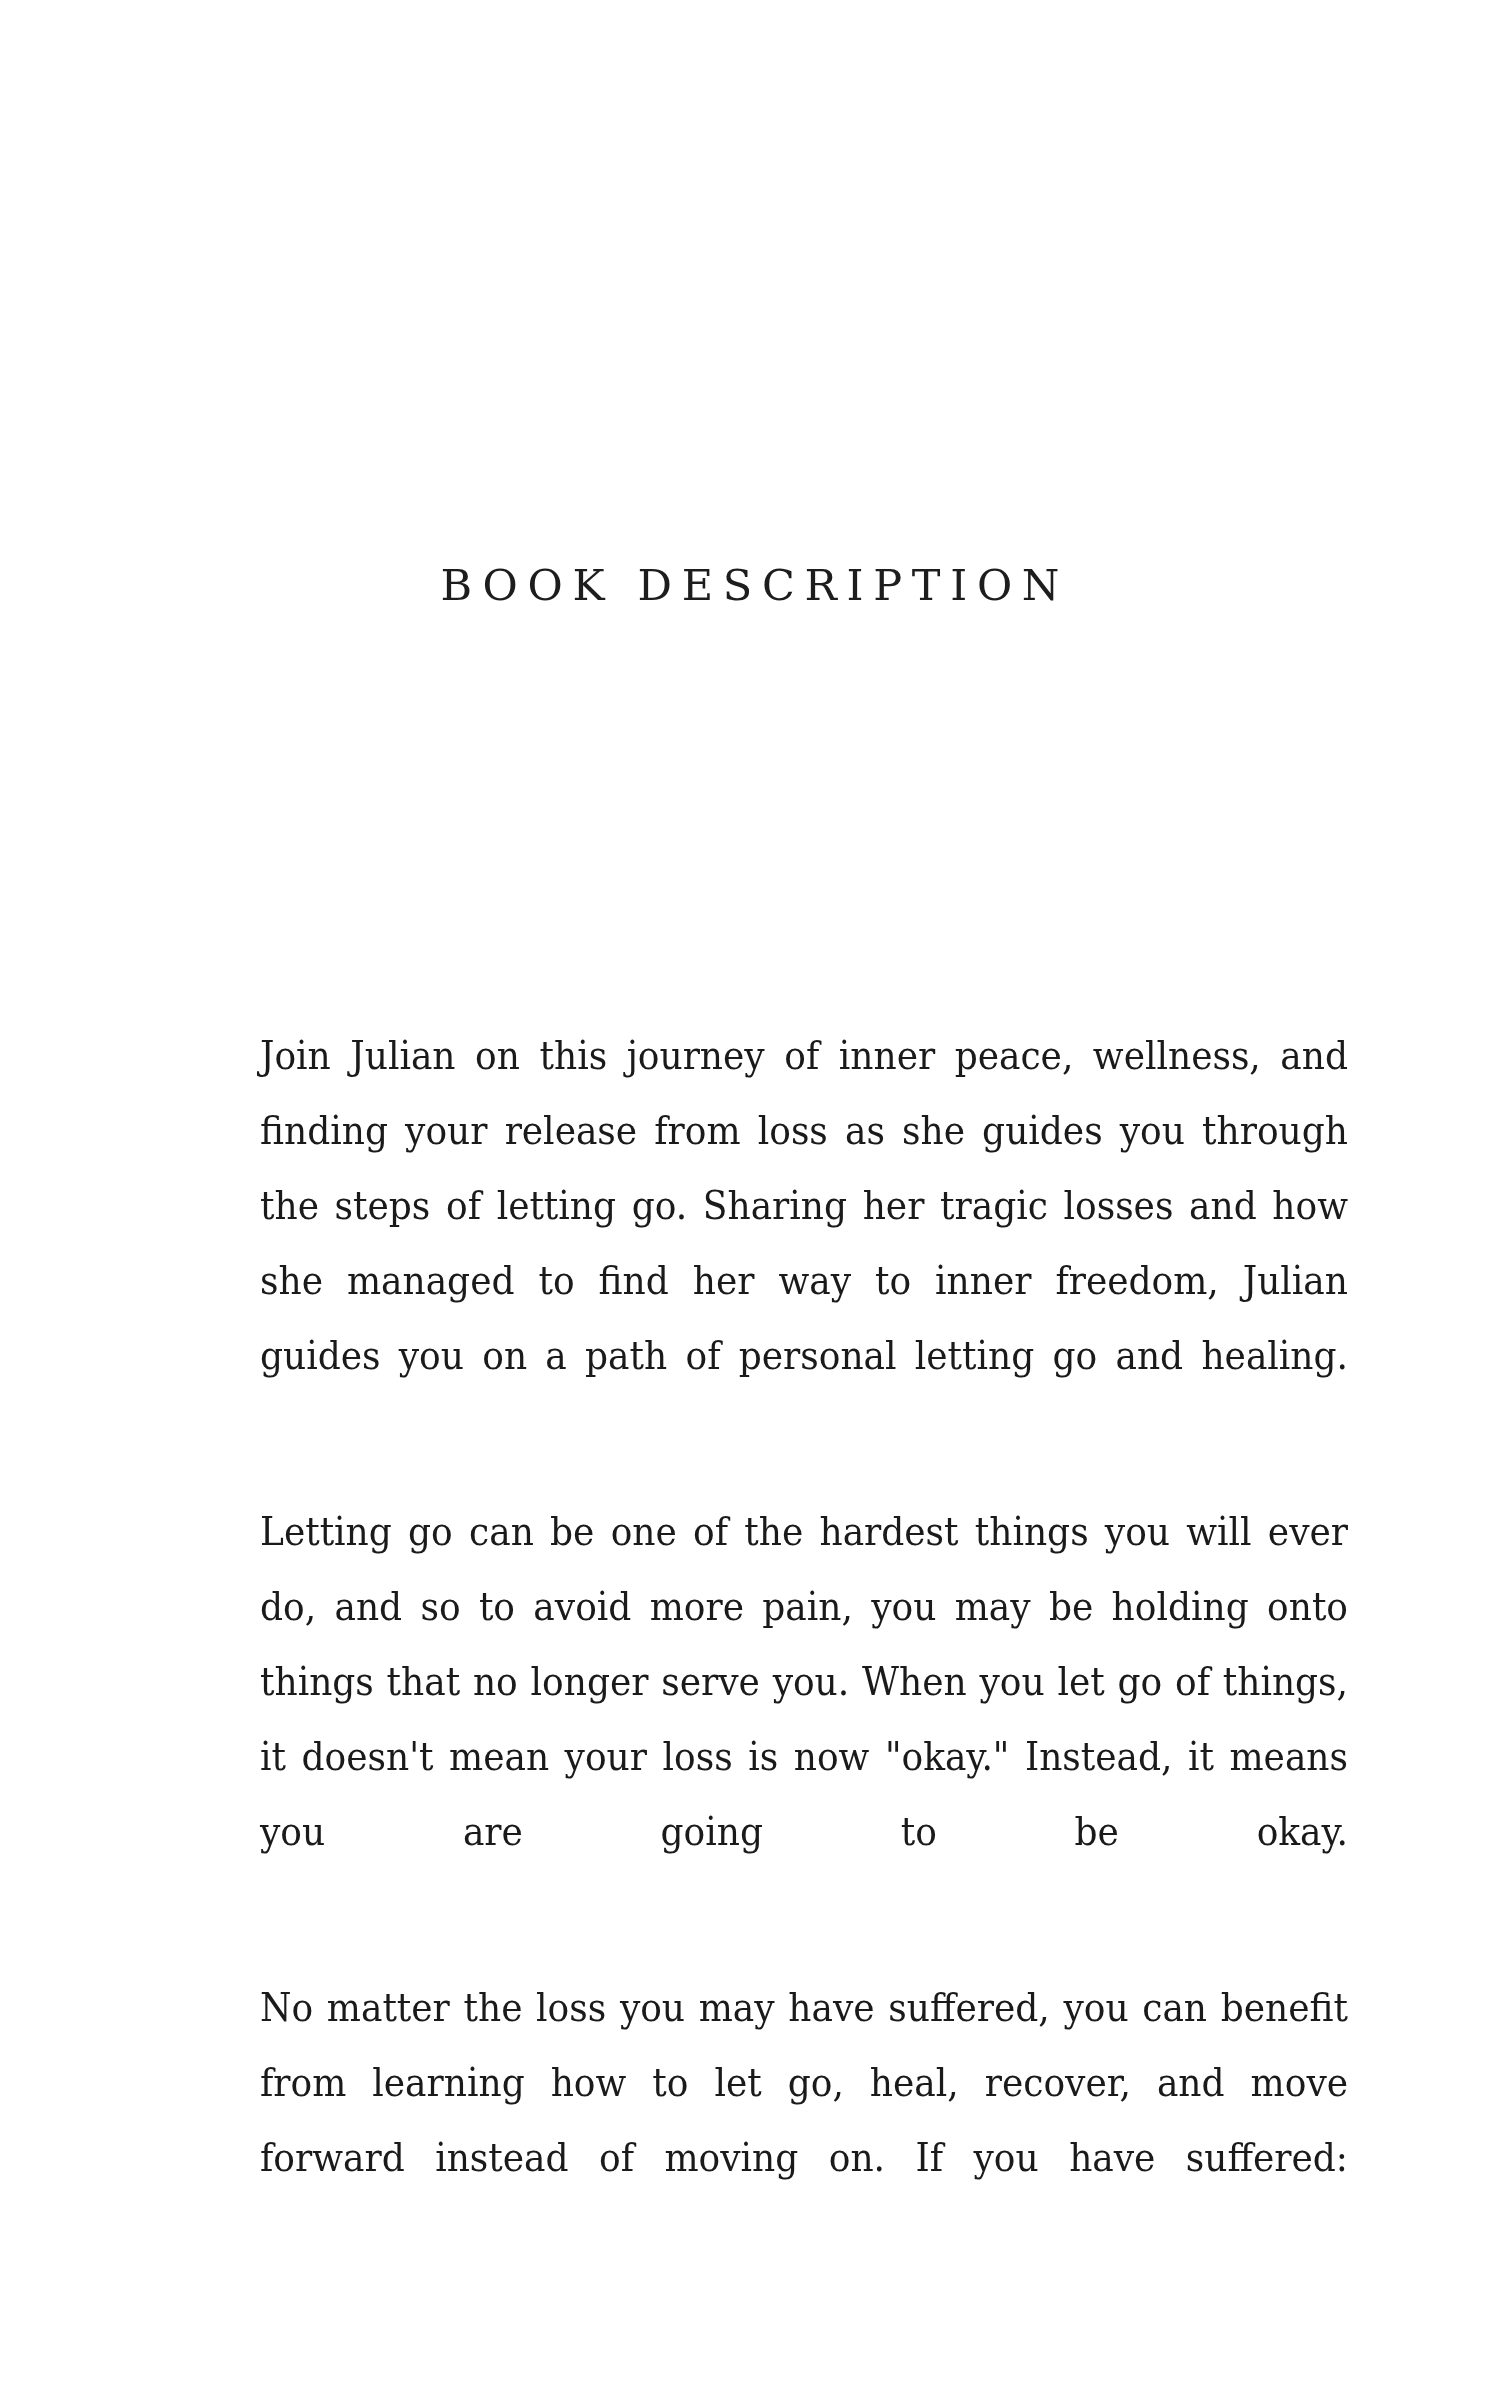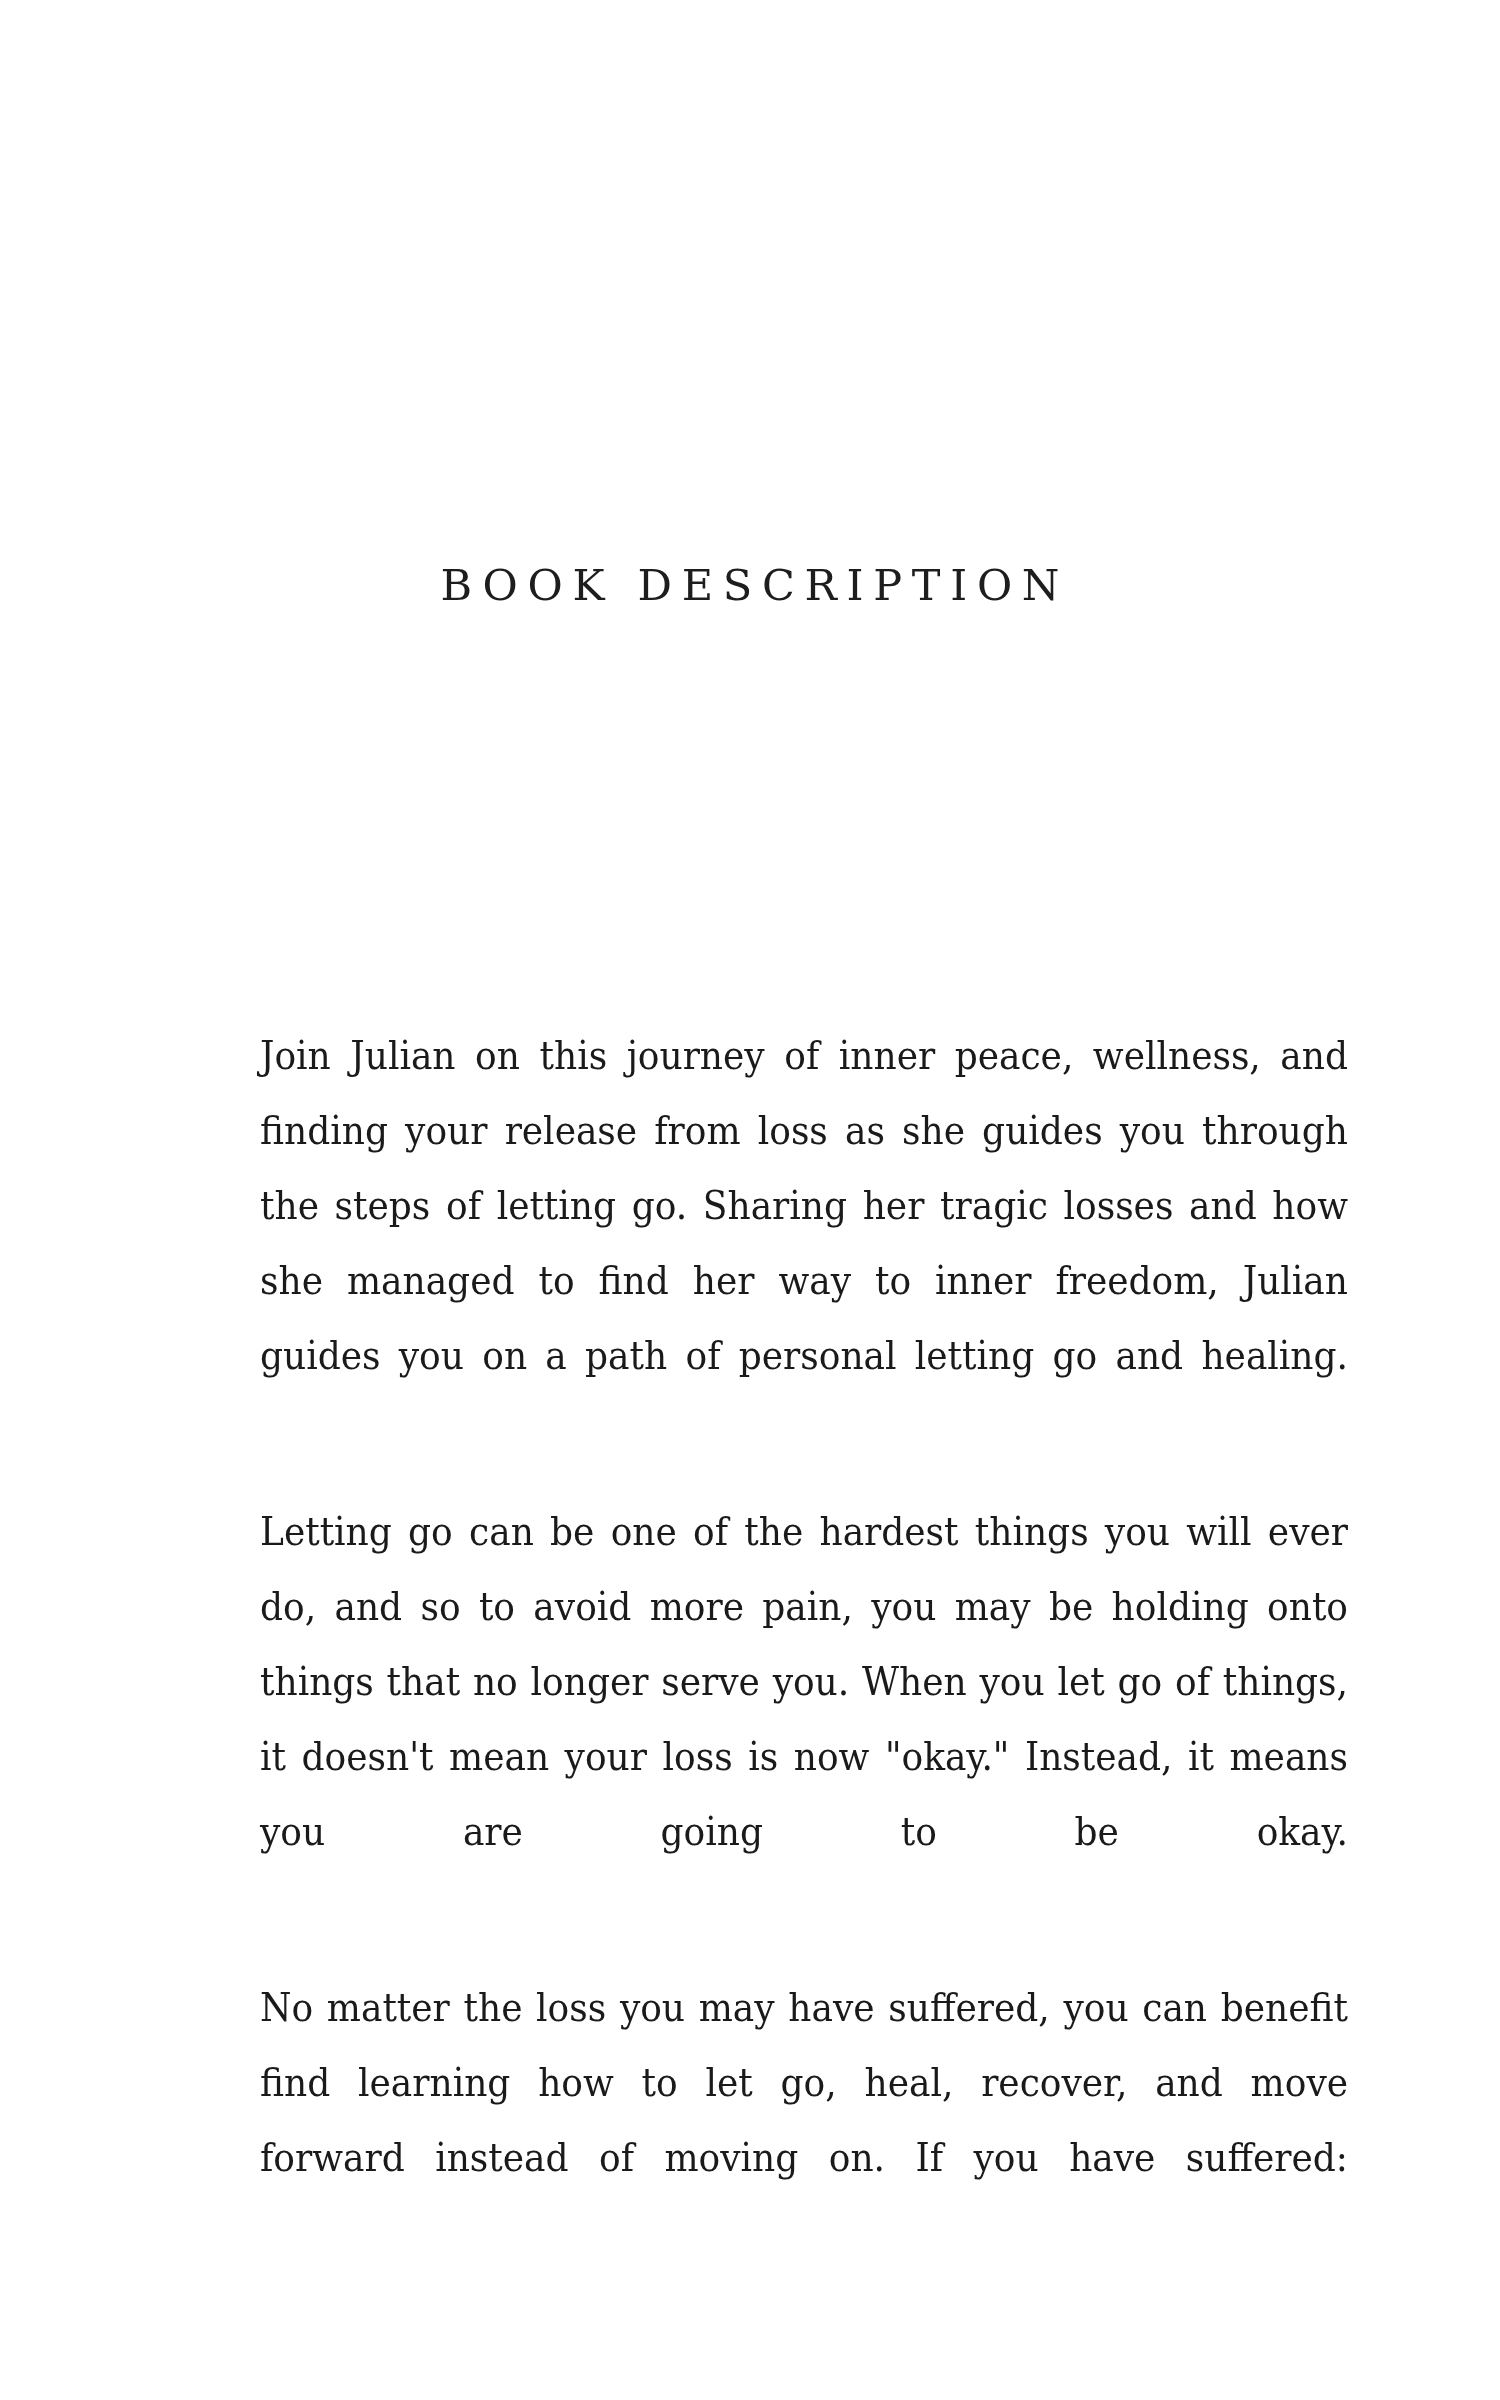--- a/index.html
+++ b/index.html
@@ -72,16 +72,16 @@
 </head>
 <body>
 
 <div class="page">
 
   <h1 class="page-heading">BOOK DESCRIPTION</h1>
 
   <div class="body-block">
     <p class="body-paragraph">Join Julian on this journey of inner peace, wellness, and finding your release from loss as she guides you through the steps of letting go. Sharing her tragic losses and how she managed to find her way to inner freedom, Julian guides you on a path of personal letting go and healing.</p>
     <p class="body-paragraph">Letting go can be one of the hardest things you will ever do, and so to avoid more pain, you may be holding onto things that no longer serve you. When you let go of things, it doesn't mean your loss is now "okay." Instead, it means you are going to be okay.</p>
-    <p class="body-paragraph">No matter the loss you may have suffered, you can benefit find learning how to let go, heal, recover, and move forward instead of moving on. If you have suffered:</p>
+    <p class="body-paragraph">No matter the loss you may have suffered, you can benefit from learning how to let go, heal, recover, and move forward instead of moving on. If you have suffered:</p>
   </div>
 
 </div>
 
 </body></html>

